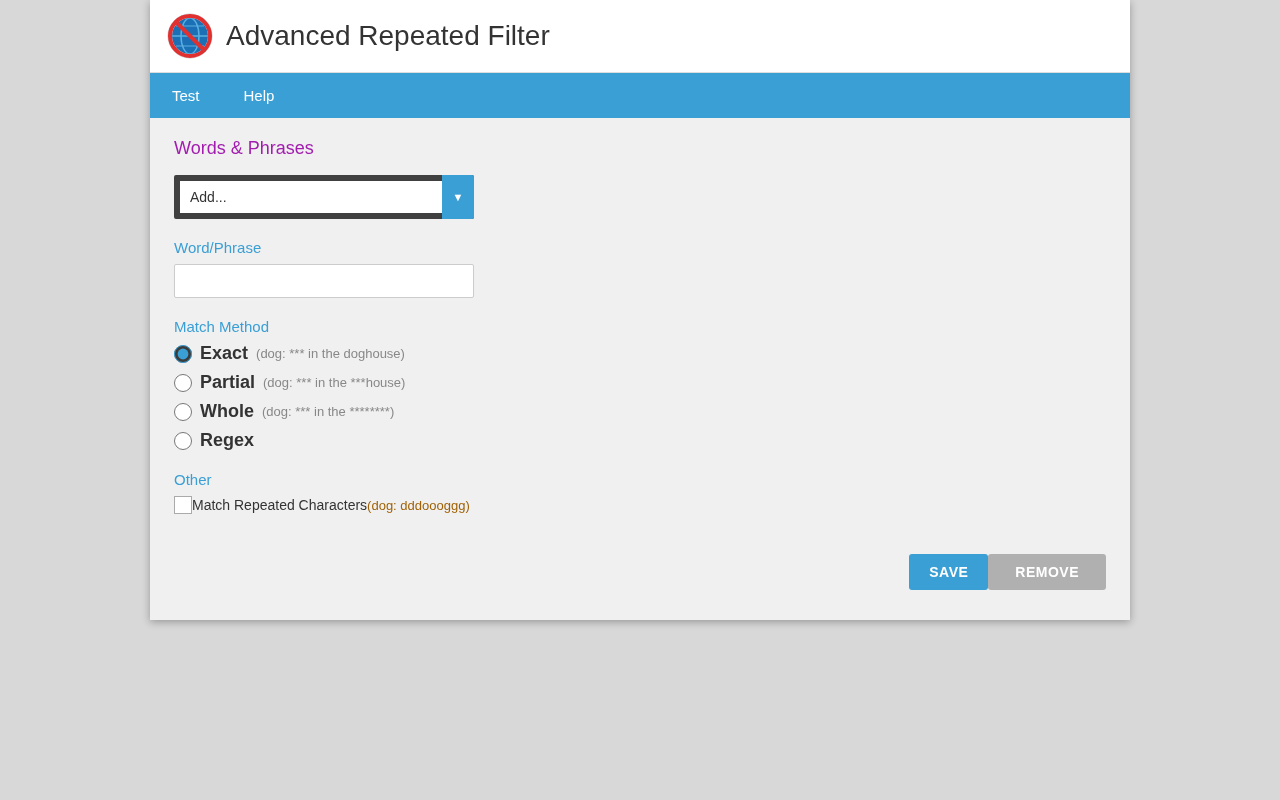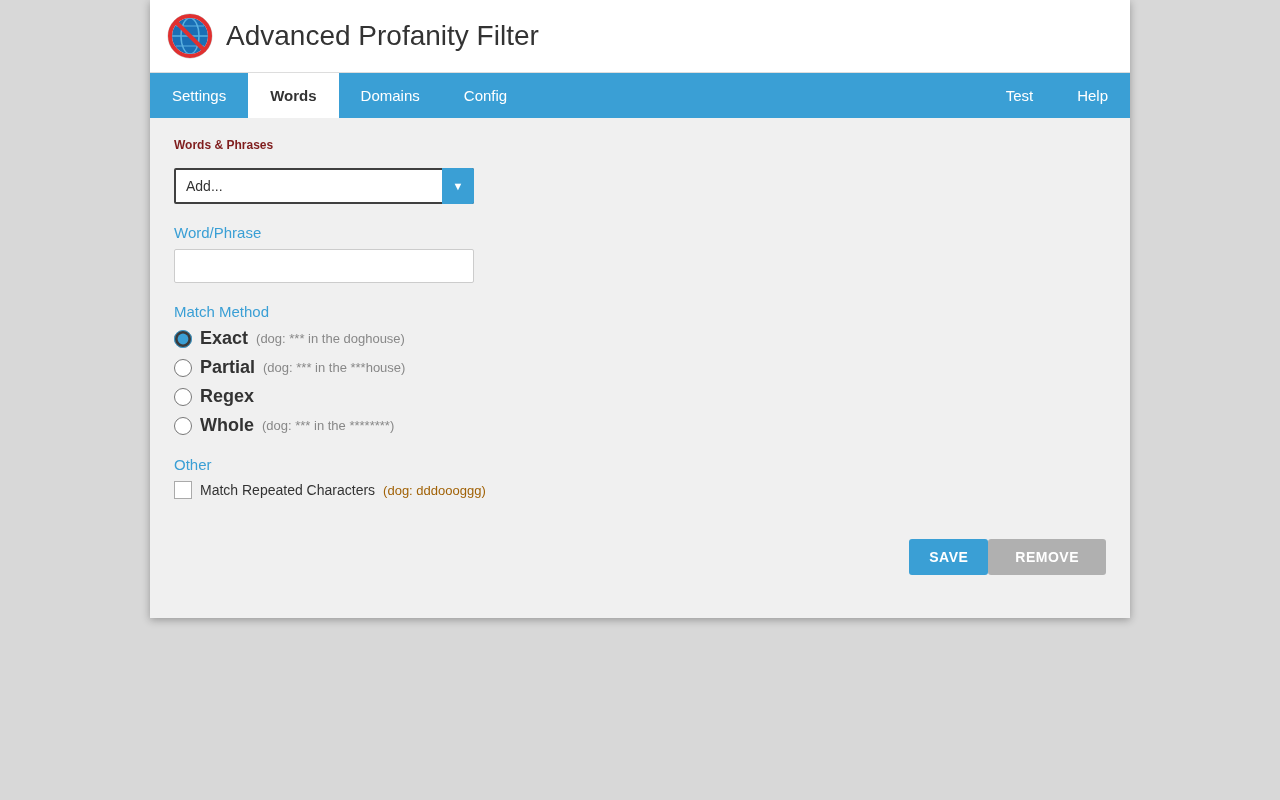--- a/index.html
+++ b/index.html
@@ -83,45 +83,45 @@
     }
 
     
     .main-content {
       padding: 20px 24px 30px 24px;
       background: #f0f0f0;
       min-height: 500px;
     }
 
     .section-title {
-      font-size: 12px;
-      color: #7f1d1d;
+      font-size: 18px;
+      color: #a21caf;
       margin-bottom: 16px;
-      font-weight: bold;
+      font-weight: normal;
     }
 
     .subsection-title {
       font-size: 15px;
       color: #3a9fd5;
       margin-bottom: 8px;
       font-weight: normal;
     }
 
     
     .select-container {
       position: relative;
       display: inline-block;
       margin-bottom: 20px;
     }
 
     .word-select {
       appearance: none;
       -webkit-appearance: none;
       background: #fff;
-      border: 2px solid #404040;
+      border: 6px solid #404040;
       padding: 8px 36px 8px 10px;
       font-size: 14px;
       color: #333;
       width: 300px;
       cursor: pointer;
       border-radius: 2px;
     }
 
     .select-arrow {
       position: absolute;
@@ -198,21 +198,20 @@
     }
 
     
     .other-section {
       margin-bottom: 30px;
     }
 
     .checkbox-item {
       display: flex;
       align-items: center;
-      gap: 8px;
       cursor: pointer;
     }
 
     .checkbox-input {
       width: 18px;
       height: 18px;
       cursor: pointer;
       flex-shrink: 0;
       border: 1px solid #aaa;
       background: #fff;
@@ -278,30 +277,24 @@
         <circle cx="24" cy="24" r="18" fill="#1a6fb5"></circle>
         <ellipse cx="24" cy="24" rx="9" ry="18" fill="none" stroke="#5ab0e0" stroke-width="1.5"></ellipse>
         <line x1="6" y1="24" x2="42" y2="24" stroke="#5ab0e0" stroke-width="1.5"></line>
         <line x1="10" y1="14" x2="38" y2="14" stroke="#5ab0e0" stroke-width="1"></line>
         <line x1="10" y1="34" x2="38" y2="34" stroke="#5ab0e0" stroke-width="1"></line>
 
         <circle cx="24" cy="24" r="20" fill="none" stroke="#e03030" stroke-width="4"></circle>
         <line x1="10" y1="10" x2="38" y2="38" stroke="#e03030" stroke-width="4" stroke-linecap="round"></line>
       </svg>
     </div>
-    <h1 class="app-title">Advanced Profanity Filter</h1>
+    <h1 class="app-title">Advanced Repeated Filter</h1>
   </div>
 
   <nav class="nav-bar">
-    <div class="nav-left">
-      <button class="nav-item">Settings</button>
-      <button class="nav-item active">Words</button>
-      <button class="nav-item">Domains</button>
-      <button class="nav-item">Config</button>
-    </div>
     <div class="nav-right">
       <button class="nav-item">Test</button>
       <button class="nav-item">Help</button>
     </div>
   </nav>
 
   <div class="main-content">
 
     <h2 class="section-title">Words &amp; Phrases</h2>
 
@@ -333,28 +326,28 @@
         </label>
 
         <label class="radio-item">
           <input type="radio" class="radio-input" name="match_method" style="">
           <span class="radio-label-main">Partial</span>
           <span class="radio-label-example">(dog: *** in the ***house)</span>
         </label>
 
         <label class="radio-item">
           <input type="radio" class="radio-input" name="match_method" style="">
+          <span class="radio-label-main">Whole</span>
+          <span class="radio-label-example">(dog: *** in the ********)</span>
+        </label>
+
+        <label class="radio-item">
+          <input type="radio" class="radio-input" name="match_method" style="">
           <span class="radio-label-main">Regex</span>
           <span class="radio-label-example"></span>
-        </label>
-
-        <label class="radio-item">
-          <input type="radio" class="radio-input" name="match_method" style="">
-          <span class="radio-label-main">Whole</span>
-          <span class="radio-label-example">(dog: *** in the ********)</span>
         </label>
 
       </div>
     </div>
 
     
     <div class="other-section">
       <h3 class="subsection-title">Other</h3>
       <label class="checkbox-item">
         <input type="checkbox" class="checkbox-input" style="">

